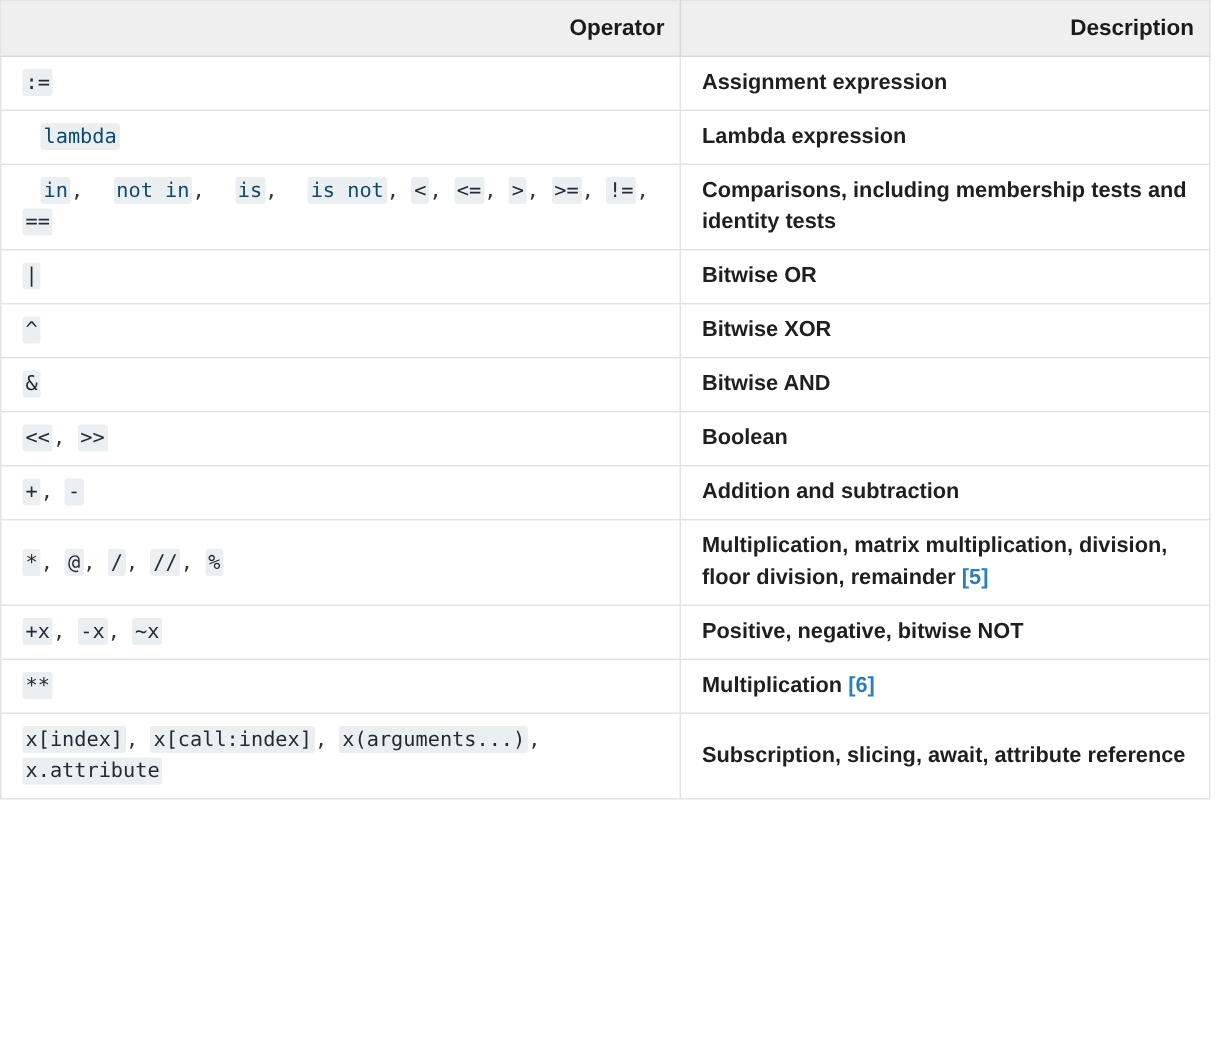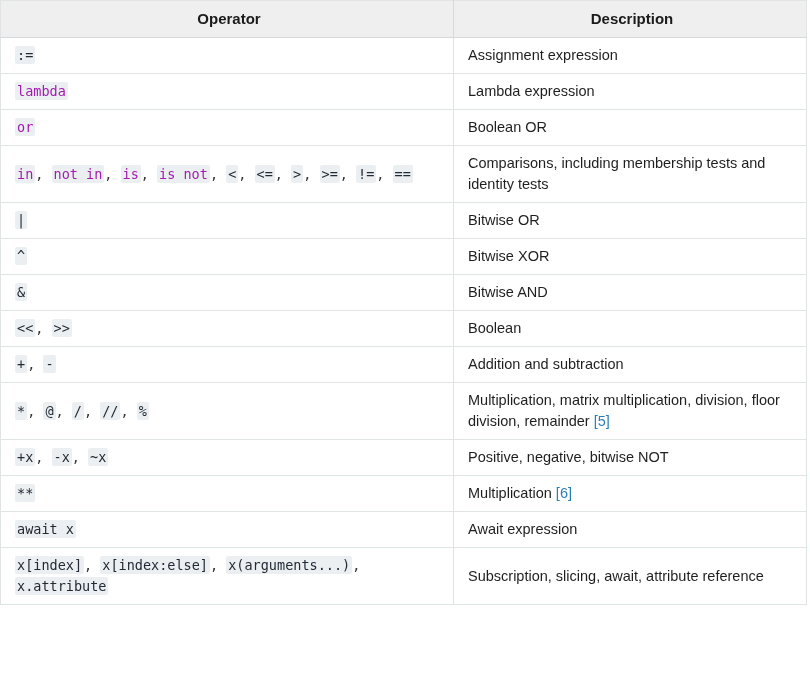--- a/index.html
+++ b/index.html
@@ -33,39 +33,39 @@
     border-bottom: 1px solid #e1e4e5;
   }
 
   table.optable col.col-op   { width: 453px; }
   table.optable col.col-desc { width: 353px; }
 
   table.optable thead th {
     background: #efefef;
     border-bottom: 1px solid #d6d9da;
     border-right: 1px solid #d6d9da;
-    text-align: center;
+    text-align: right;
     font-family: "Liberation Sans", sans-serif;
     font-weight: bold;
     font-size: 15px;
     color: #1b1b1b;
     padding: 9px 10px 9px 14px;
     vertical-align: middle;
     line-height: 18px;
   }
   table.optable thead th:last-child { border-right: none; }
 
   table.optable tbody td {
     border-bottom: 1px solid #e1e4e5;
     border-right: 1px solid #e1e4e5;
     vertical-align: middle;
     padding: 7px 10px 7px 14px;
     background: #ffffff;
   }
-  table.optable tbody td:last-child { border-right: none; }
+  table.optable tbody td:last-child { border-right: none; font-weight: bold; }
   table.optable tbody tr:last-child td { border-bottom: 1px solid #e1e4e5; }
 
   td.op-cell {
     font-family: "DejaVu Sans Mono", "Liberation Mono", monospace;
     font-size: 13.5px;
     line-height: 21px;
     color: #222b35;
     white-space: normal;
     word-break: normal;
   }
@@ -83,21 +83,22 @@
   code.lit {
     font-family: "DejaVu Sans Mono", "Liberation Mono", monospace;
     font-size: 13.5px;
     background: #eceff1;
     color: #222b35;
     padding: 1px 2px;
     border-radius: 2px;
     white-space: pre;
   }
   code.kw {
-    color: #a21caf;
+    color: #0c4a6e;
+    margin-left: 12px;
   }
   .sep {
     color: #333333;
     font-family: "DejaVu Sans Mono", "Liberation Mono", monospace;
     font-size: 13.5px;
   }
   .plain {
     color: #222b35;
   }
   .dash {
@@ -129,24 +130,20 @@
     <tbody id="table-body">
         <tr>
           <td class="op-cell"><code class="lit">:=</code></td>
           <td class="desc-cell"><span>Assignment expression</span></td>
         </tr>
         <tr>
           <td class="op-cell"><code class="lit kw">lambda</code></td>
           <td class="desc-cell"><span>Lambda expression</span></td>
         </tr>
         <tr>
-          <td class="op-cell"><code class="lit kw">or</code></td>
-          <td class="desc-cell"><span>Boolean OR</span></td>
-        </tr>
-        <tr>
           <td class="op-cell"><code class="lit kw">in</code><span class="sep">, </span><code class="lit kw">not in</code><span class="sep">, </span><code class="lit kw">is</code><span class="sep">, </span><code class="lit kw">is not</code><span class="sep">, </span><code class="lit">&lt;</code><span class="sep">, </span><code class="lit">&lt;=</code><span class="sep">, </span><code class="lit">&gt;</code><span class="sep">, </span><code class="lit">&gt;=</code><span class="sep">, </span><code class="lit">!=</code><span class="sep">, </span><code class="lit">==</code></td>
           <td class="desc-cell"><span>Comparisons, including membership tests and identity tests</span></td>
         </tr>
         <tr>
           <td class="op-cell"><code class="lit">|</code></td>
           <td class="desc-cell"><span>Bitwise OR</span></td>
         </tr>
         <tr>
           <td class="op-cell"><code class="lit">^</code></td>
           <td class="desc-cell"><span>Bitwise XOR</span></td>
@@ -169,22 +166,18 @@
         </tr>
         <tr>
           <td class="op-cell"><code class="lit">+x</code><span class="sep">, </span><code class="lit">-x</code><span class="sep">, </span><code class="lit">~x</code></td>
           <td class="desc-cell"><span>Positive, negative, bitwise NOT</span></td>
         </tr>
         <tr>
           <td class="op-cell"><code class="lit">**</code></td>
           <td class="desc-cell"><span>Multiplication</span> <a class="fnref" href="#">[6]</a></td>
         </tr>
         <tr>
-          <td class="op-cell"><code class="lit"><span class="kw">await</span><span class="plain"> x</span></code></td>
-          <td class="desc-cell"><span>Await expression</span></td>
-        </tr>
-        <tr>
-          <td class="op-cell"><code class="lit">x[index]</code><span class="sep">, </span><code class="lit">x[index:else]</code><span class="sep">, </span><code class="lit">x(arguments...)</code><span class="sep">, </span><code class="lit">x.attribute</code></td>
+          <td class="op-cell"><code class="lit">x[index]</code><span class="sep">, </span><code class="lit">x[call:index]</code><span class="sep">, </span><code class="lit">x(arguments...)</code><span class="sep">, </span><code class="lit">x.attribute</code></td>
           <td class="desc-cell"><span>Subscription, slicing, await, attribute reference</span></td>
         </tr>
       </tbody>
   </table>
 </div>
 
 </body></html>

